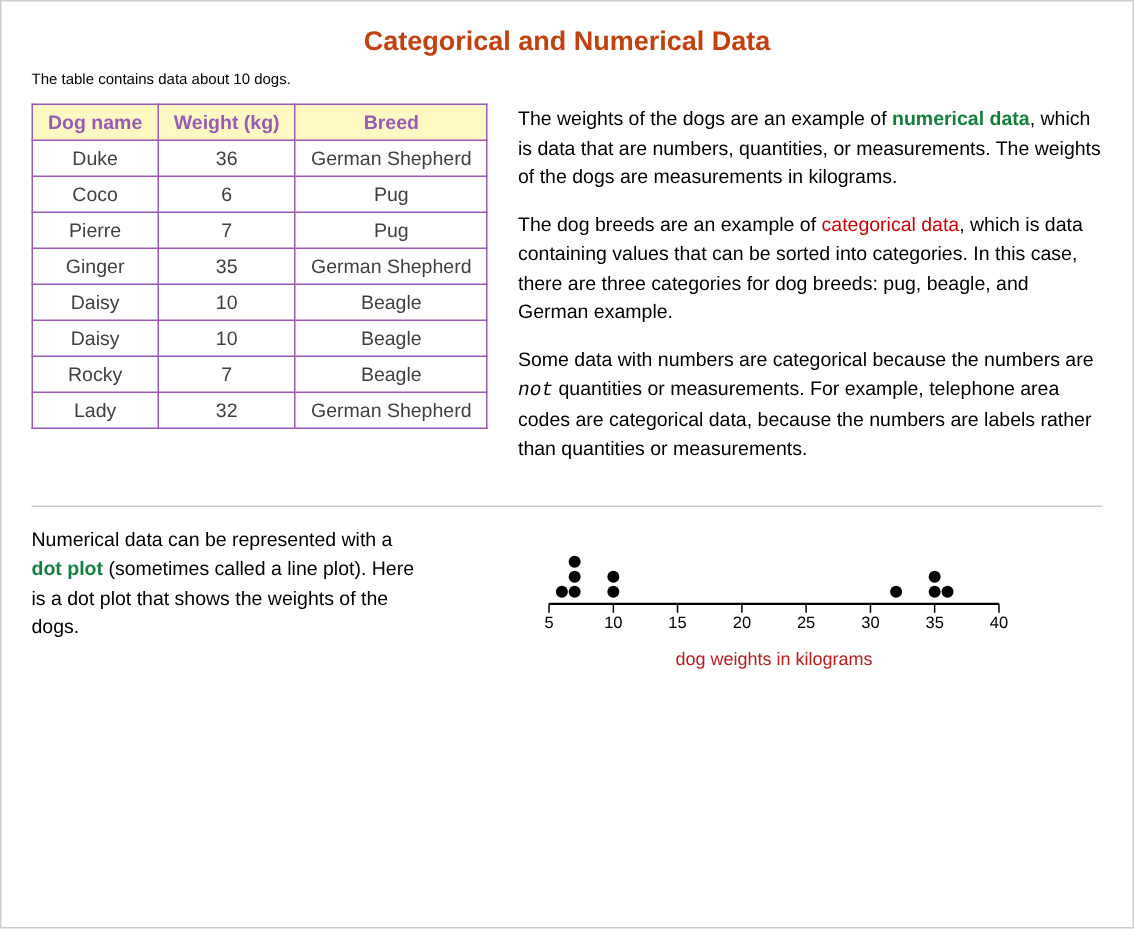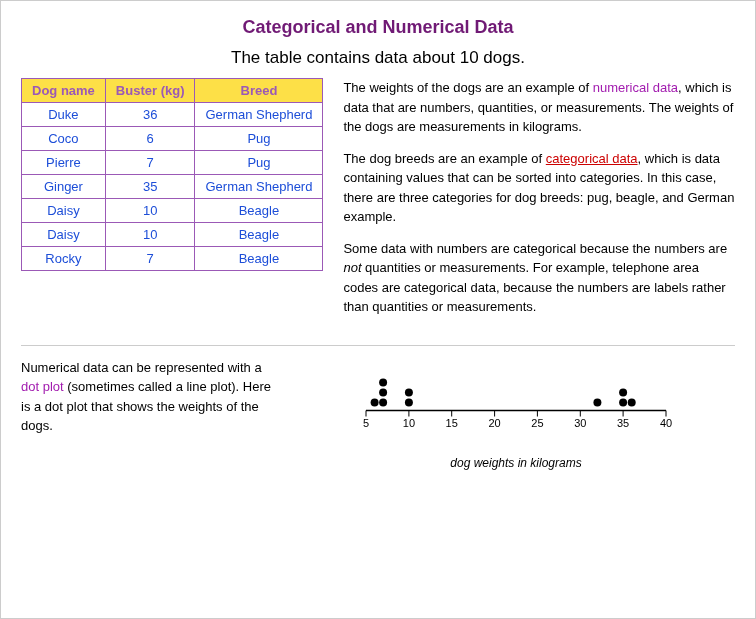--- a/index.html
+++ b/index.html
@@ -7,29 +7,28 @@
       font-family: Arial, sans-serif;
       font-size: 13px;
       background: #fff;
       width: 756px;
       min-height: 619px;
       padding: 16px 20px;
       border: 1px solid #ccc;
     }
     h1 {
       text-align: center;
-      color: #701a75;
+      color: #c2410c;
       font-size: 18px;
       font-weight: bold;
       margin-bottom: 10px;
     }
     .subtitle {
-      font-size: 17px;
+      font-size: 10px;
       margin-bottom: 10px;
-      text-align: center;
     }
     .main-content {
       display: flex;
       gap: 20px;
       margin-bottom: 16px;
     }
     .table-section {
       flex: 0 0 auto;
     }
     table {
@@ -38,37 +37,37 @@
     }
     table th, table td {
       border: 1px solid #9b59b6;
       padding: 4px 10px;
       text-align: center;
       font-size: 13px;
     }
     table th {
       color: #9b59b6;
       font-weight: bold;
-      background: #fde047;
+      background: #fef9c3;
       text-align: center;
     }
     table td {
-      color: #1d4ed8;
+      color: #404040;
     }
     .text-section {
       flex: 1;
       font-size: 13px;
       line-height: 1.5;
     }
     .text-section p {
       margin-bottom: 12px;
     }
-    .numerical { color: #a21caf; }
-    .categorical { color: #cc0000; text-decoration: underline; }
-    .italic { font-style: italic; }
+    .numerical { color: #15803d; font-weight: bold; }
+    .categorical { color: #cc0000; }
+    .italic { font-style: italic; font-family: Liberation Mono, monospace; }
     .bottom-section {
       display: flex;
       align-items: flex-start;
       gap: 16px;
       border-top: 1px solid #ccc;
       padding-top: 12px;
     }
     .bottom-text {
       flex: 0 0 260px;
       font-size: 13px;
@@ -80,38 +79,37 @@
       flex-direction: column;
       align-items: center;
     }
     .dot-plot-svg {
       width: 340px;
       height: 80px;
     }
     .dot-plot-label {
       font-size: 12px;
       text-align: center;
-      margin-top: 18px;
-      color: #000000;
-      font-style: italic;
+      margin-top: 2px;
+      color: #b91c1c;
     }
   </style>
 </head>
 <body>
 
 <h1>Categorical and Numerical Data</h1>
 <p class="subtitle">The table contains data about 10 dogs.</p>
 
 <div class="main-content">
   <div class="table-section">
     <table>
       <thead>
         <tr>
           <th>Dog name</th>
-          <th>Buster (kg)</th>
+          <th>Weight (kg)</th>
           <th>Breed</th>
         </tr>
       </thead>
       <tbody id="table-body">
           <tr>
             <td>Duke</td>
             <td>36</td>
             <td>German Shepherd</td>
           </tr>
           <tr>
@@ -136,20 +134,25 @@
           </tr>
           <tr>
             <td>Daisy</td>
             <td>10</td>
             <td>Beagle</td>
           </tr>
           <tr>
             <td>Rocky</td>
             <td>7</td>
             <td>Beagle</td>
+          </tr>
+          <tr>
+            <td>Lady</td>
+            <td>32</td>
+            <td>German Shepherd</td>
           </tr>
         </tbody>
     </table>
   </div>
 
   <div class="text-section">
     <p>
       <span>The weights of the dogs are an example of </span><span class="numerical">numerical data</span><span>, which is data that are numbers, quantities, or measurements. The weights of the dogs are measurements in kilograms.</span>
     </p>
     <p>

